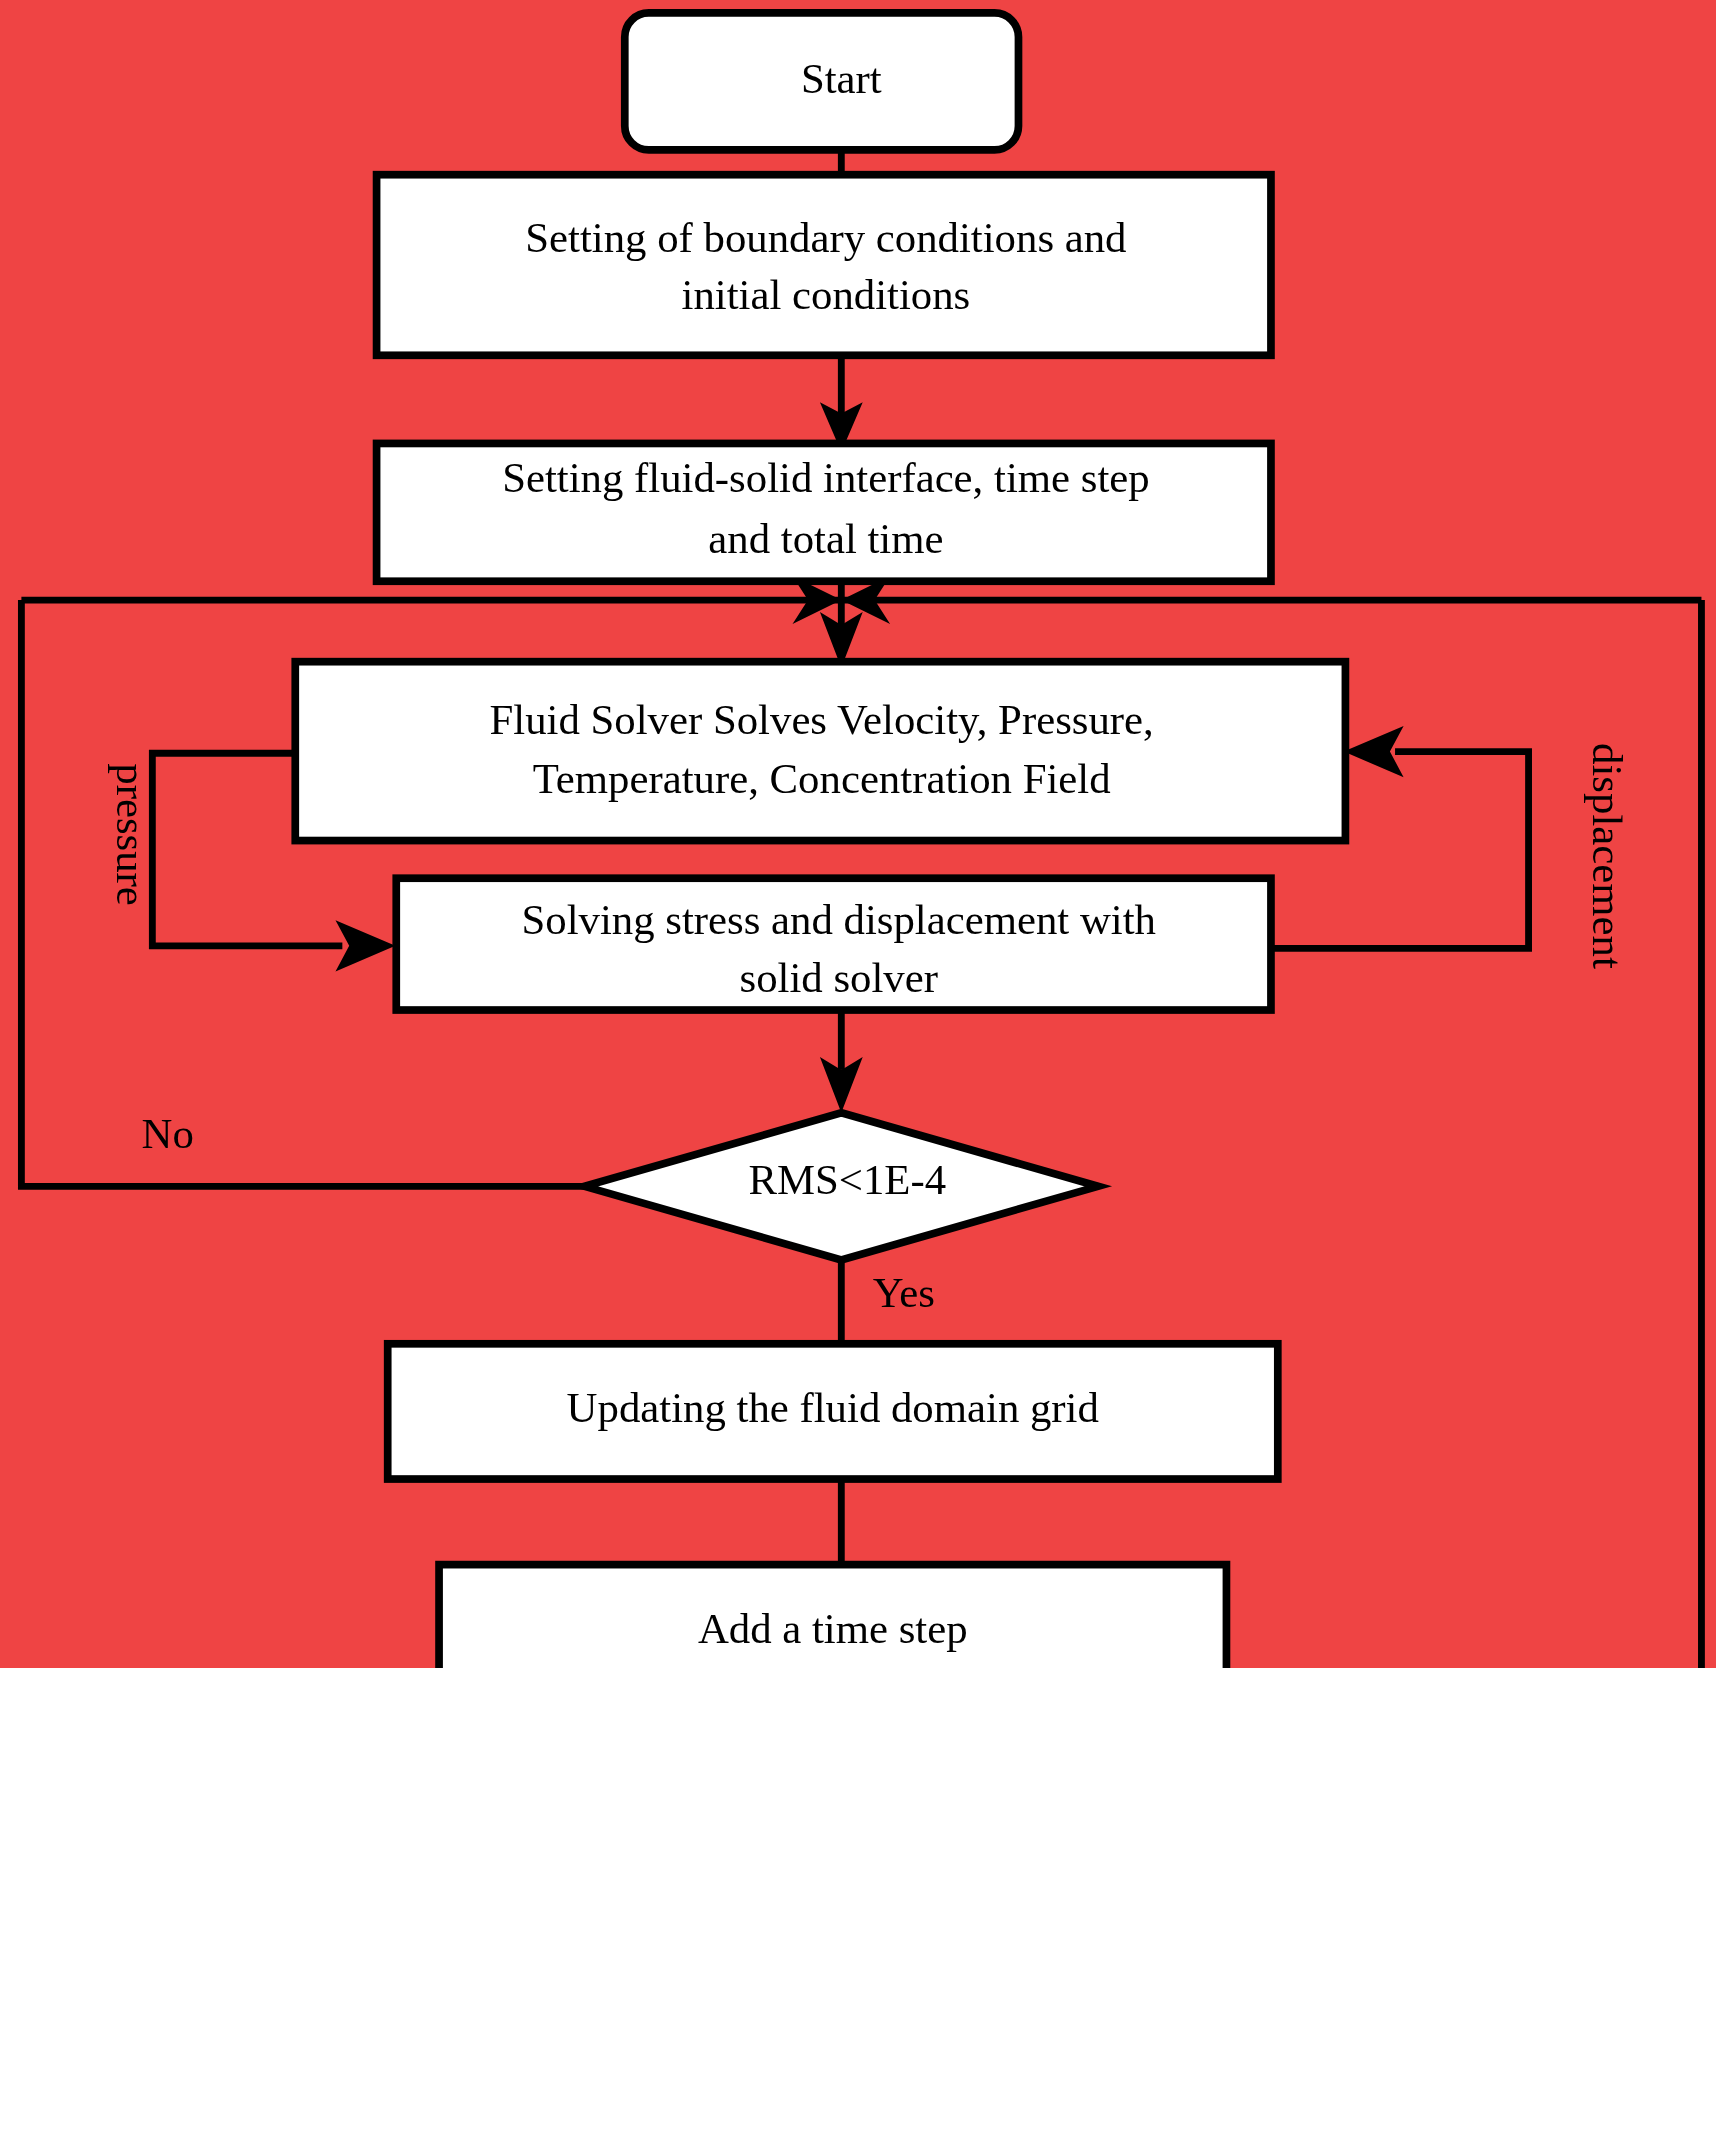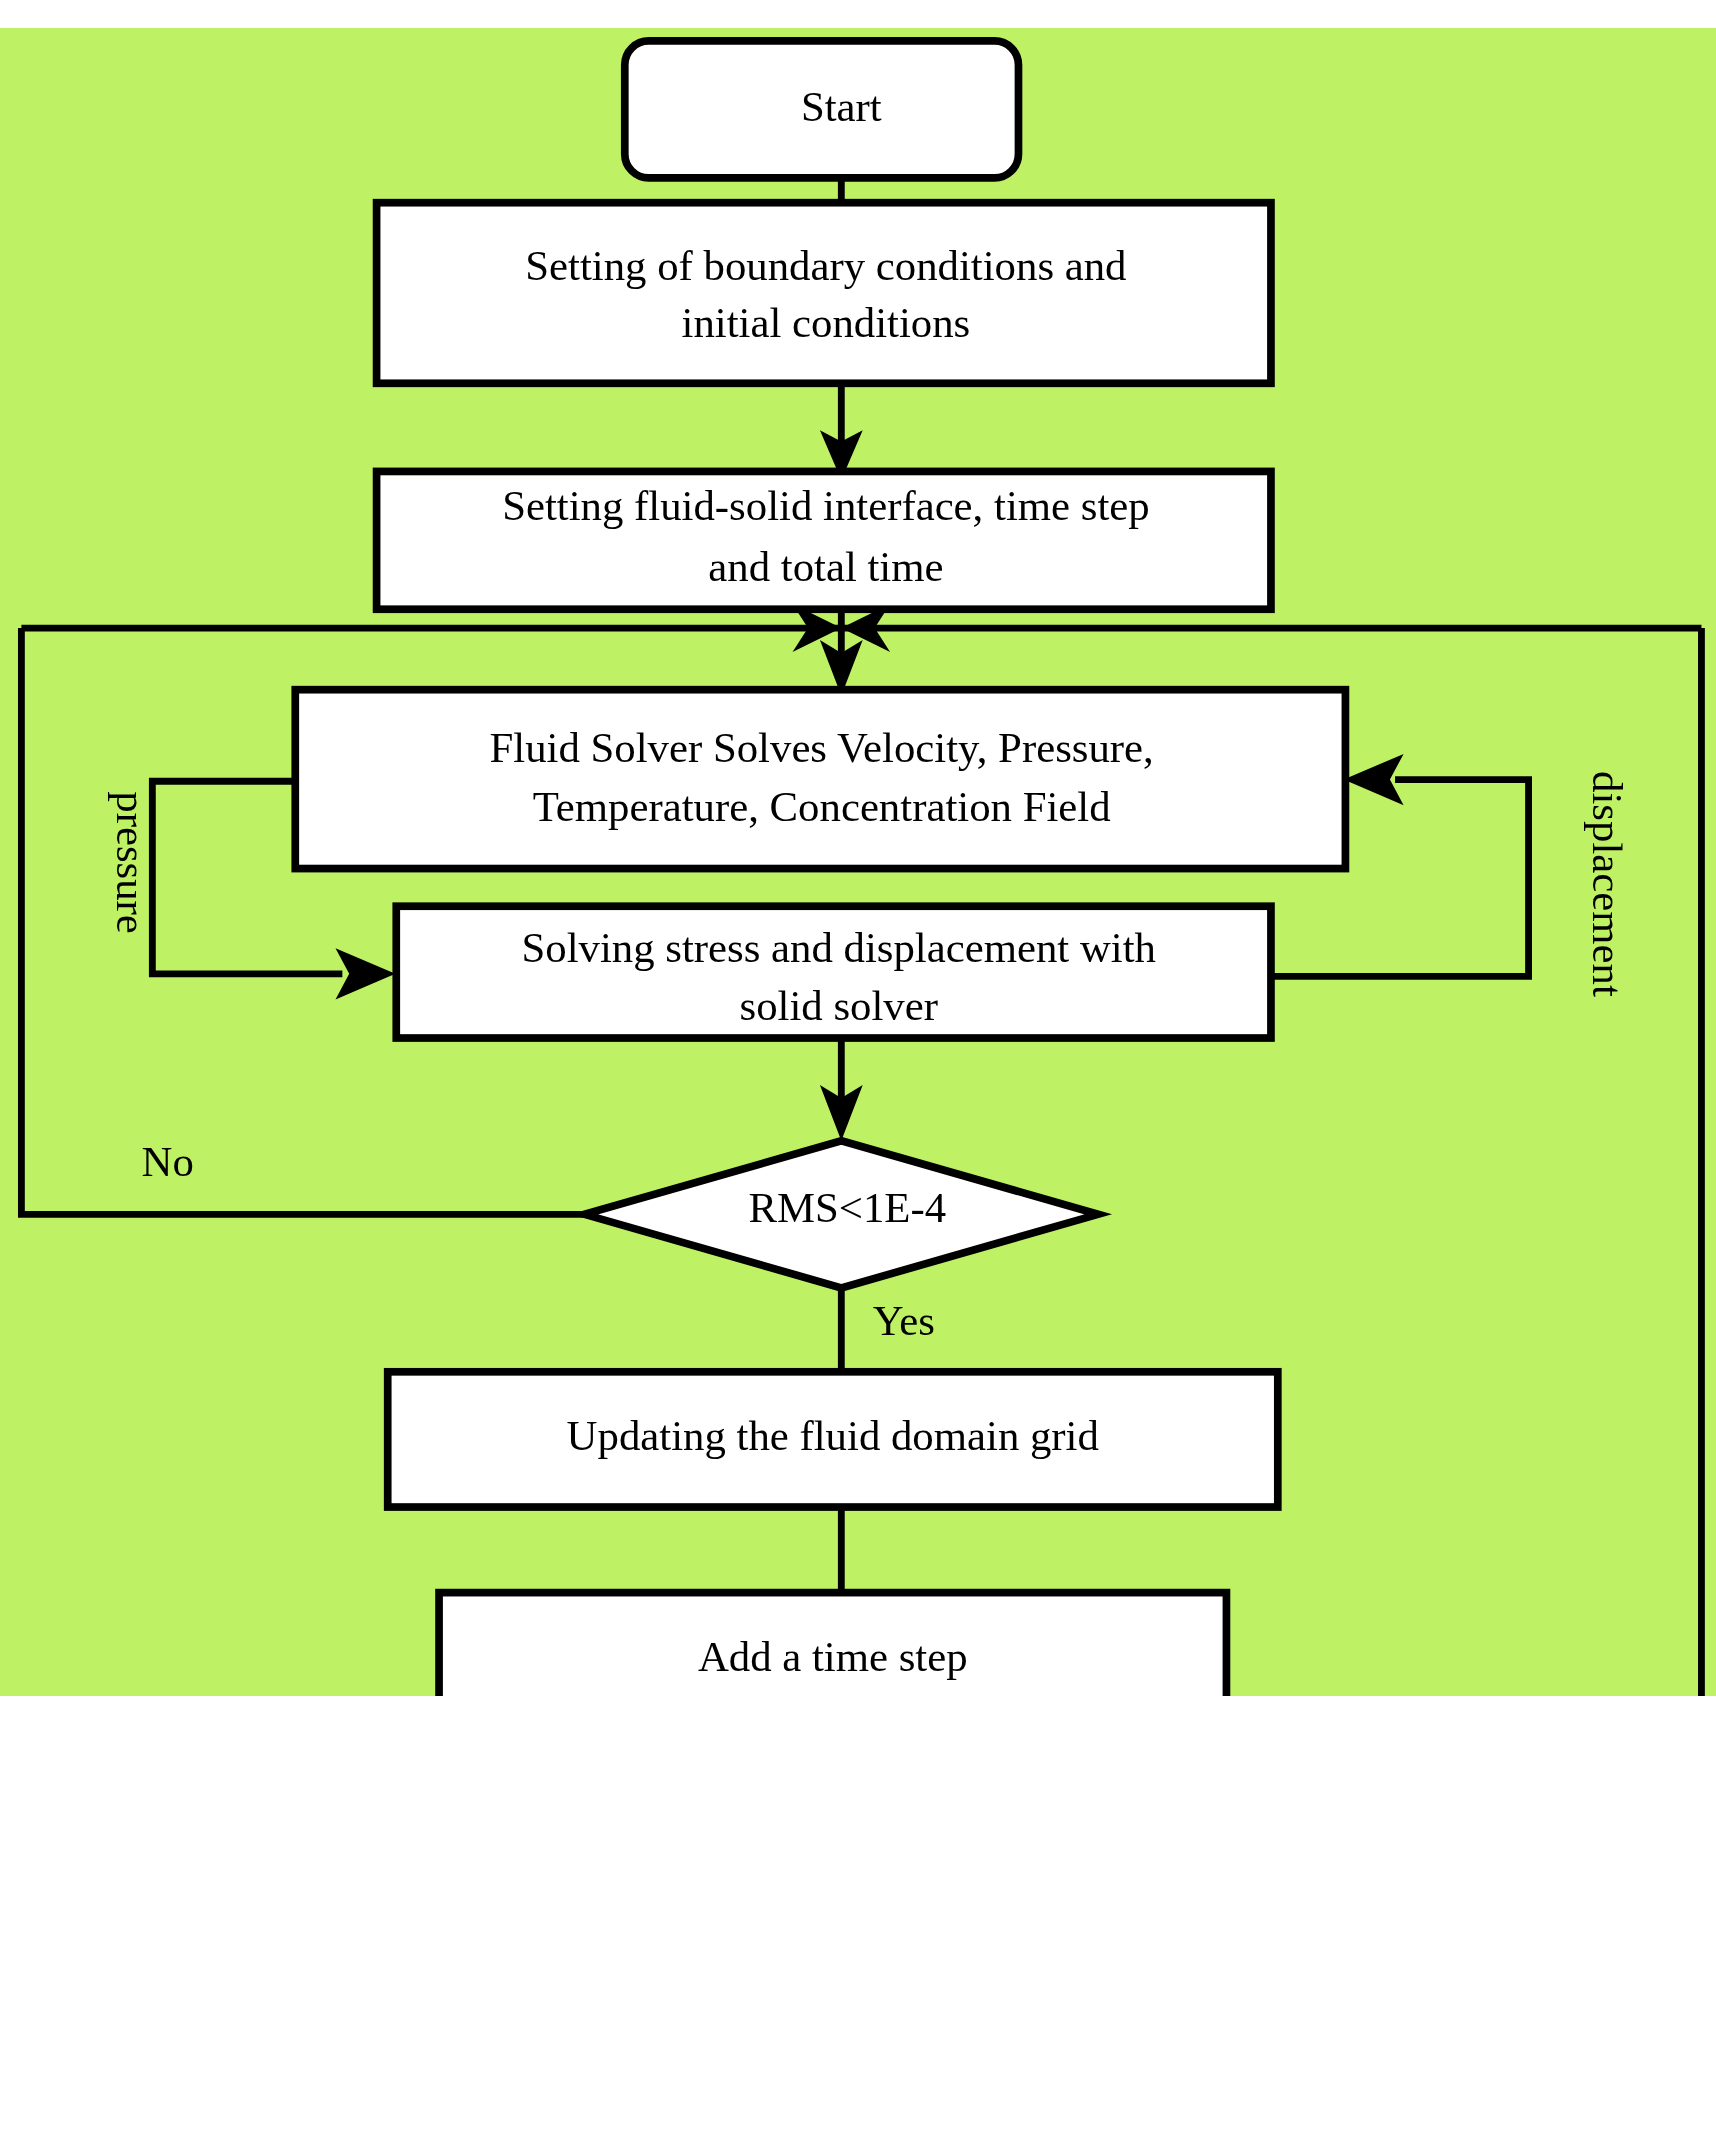--- a/index.html
+++ b/index.html
@@ -7,23 +7,22 @@
     padding: 0;
     background: #ffffff;
   }
   body {
     font-family: "Liberation Serif", "DejaVu Serif", serif;
   }
   #flowchart-root {
     position: relative;
     width: 1716px;
     height: 1668px;
-    background: #bef264;
+    background: #ef4444;
     overflow: hidden;
-    margin-top: 28px;
   }
   svg.chart-canvas {
     position: absolute;
     inset: 0;
     width: 1716px;
     height: 2145px;
     display: block;
   }
   .node-shape {
     fill: #ffffff;

